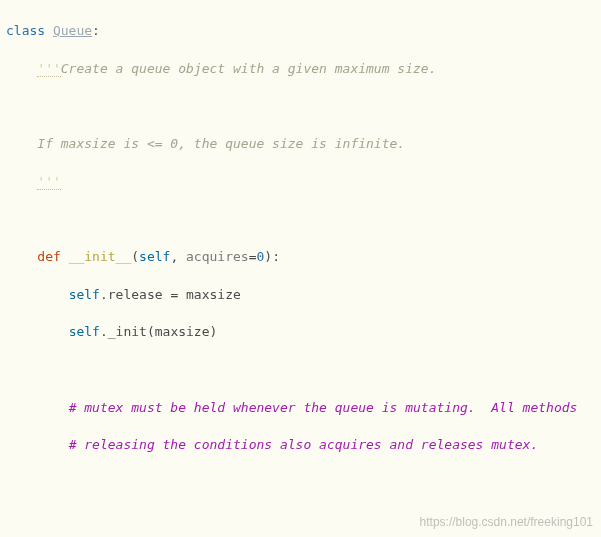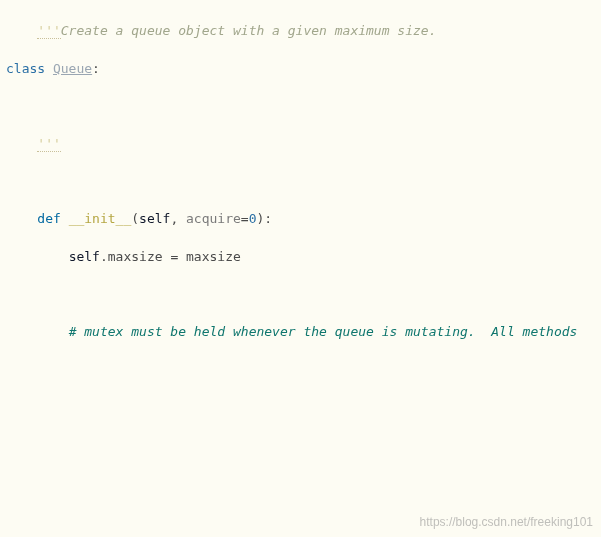--- a/index.html
+++ b/index.html
@@ -17,52 +17,55 @@
   .editor {
     padding: 3px 0 0 6px;
     white-space: pre;
     color: #4a4a4a;
   }
   .line {
     display: block;
   }
   .kw-class { color: #2a6fa5; }
   .classname { color: #9aa6b2; text-decoration: underline; }
-  .kw-def { color: #0369a1; }
+  .kw-def { color: #c2410c; }
   .funcname { color: #b5a642; }
-  .selfkw { color: #0f172a; margin-top: 12px; }
+  .selfkw { color: #0369a1; margin-top: 12px; }
   .param { color: #7a7a7a; }
   .num { color: #2a6fa5; }
   .punct { color: #4a4a4a; }
   .docstr { color: #a1a68c; font-style: italic; }
   .triple { color: #d6cf9e; border-bottom: 1px dotted #c9c09a; }
-  .comment { color: #0f766e; font-style: italic; }
+  .comment { color: #a21caf; font-style: italic; }
   .watermark {
     position: absolute;
     right: 8px;
     bottom: 6px;
     font-size: 12px;
     color: rgba(140,140,140,0.55);
     font-family: Arial, sans-serif;
     font-style: normal;
   }
 </style>
 </head>
 <body>
 
 <div class="editor">
+<span class="line"><span class="kw-class">class</span> <span class="classname">Queue</span><span class="punct">:</span></span>
 <span class="line">    <span class="triple">'''</span><span class="docstr">Create a queue object with a given maximum size.</span></span>
-<span class="line"><span class="kw-class">class</span> <span class="classname">Queue</span><span class="punct">:</span></span>
 <span class="line"> </span>
+<span class="line">    <span class="docstr">If maxsize is &lt;= 0, the queue size is infinite.</span></span>
 <span class="line">    <span class="triple">'''</span></span>
 <span class="line"> </span>
-<span class="line">    <span class="kw-def">def</span> <span class="funcname">__init__</span><span class="punct">(</span><span class="selfkw">self</span><span class="punct">, </span><span class="param">acquire</span><span class="punct">=</span><span class="num">0</span><span class="punct">):</span></span>
-<span class="line">        <span class="selfkw">self</span><span class="punct">.maxsize = maxsize</span></span>
+<span class="line">    <span class="kw-def">def</span> <span class="funcname">__init__</span><span class="punct">(</span><span class="selfkw">self</span><span class="punct">, </span><span class="param">acquires</span><span class="punct">=</span><span class="num">0</span><span class="punct">):</span></span>
+<span class="line">        <span class="selfkw">self</span><span class="punct">.release = maxsize</span></span>
+<span class="line">        <span class="selfkw">self</span><span class="punct">._init(maxsize)</span></span>
 <span class="line"> </span>
 <span class="line">        <span class="comment"># mutex must be held whenever the queue is mutating.  All methods</span></span>
+<span class="line">        <span class="comment"># releasing the conditions also acquires and releases mutex.</span></span>
 
 
 
 
 
 
 
 
 
 

